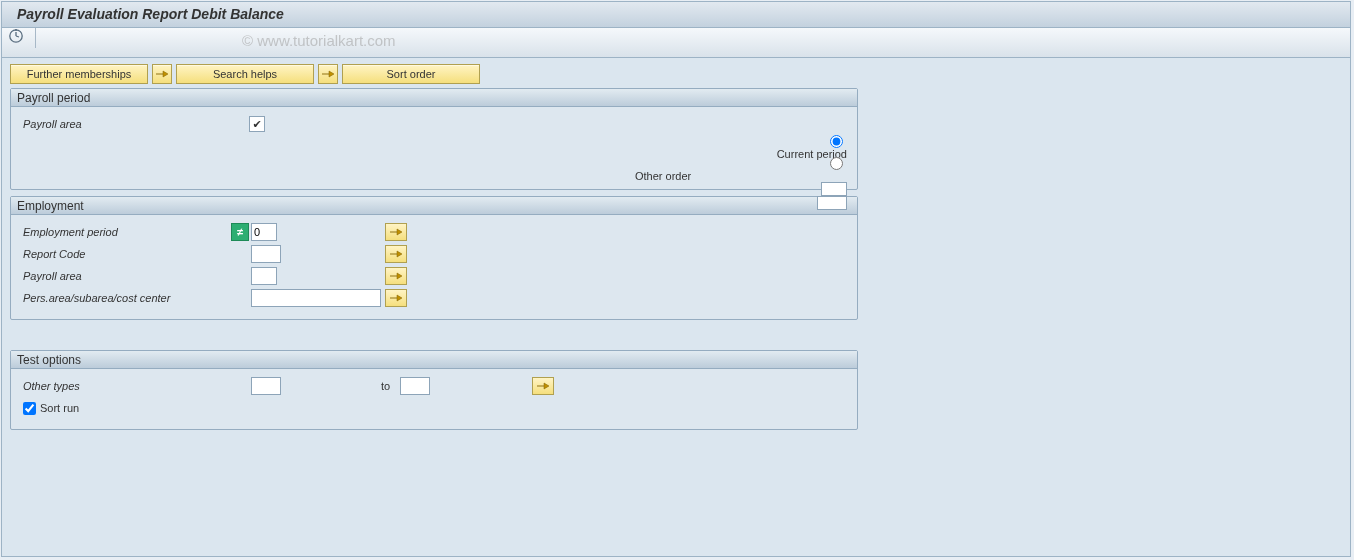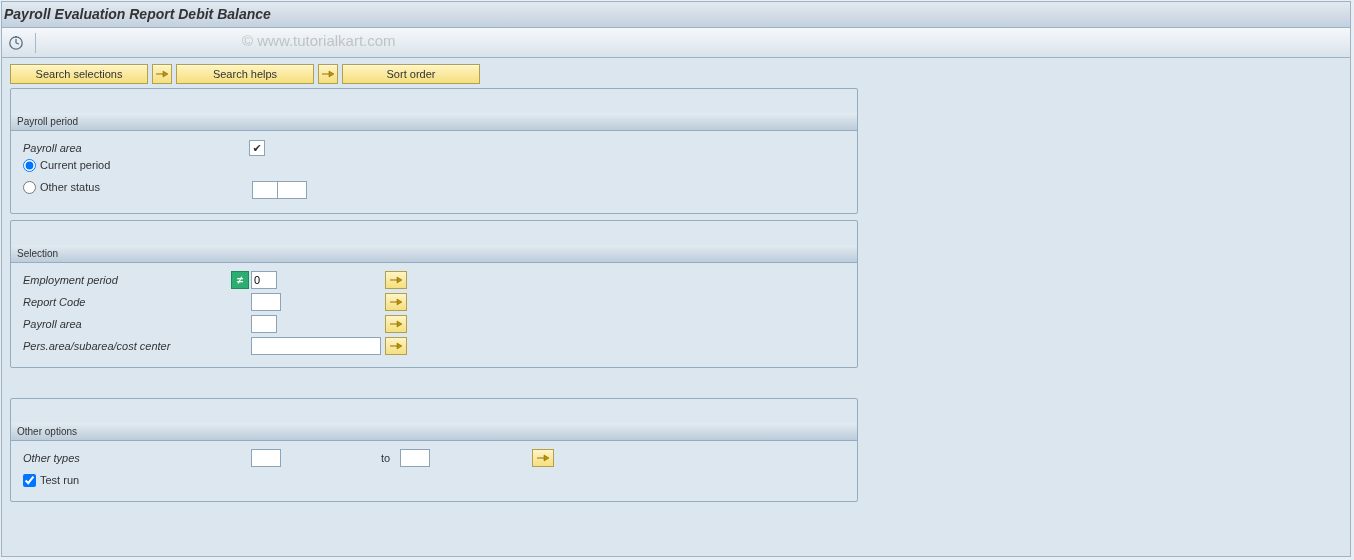--- a/index.html
+++ b/index.html
@@ -15,34 +15,34 @@
   .outer-border {
     border: 1px solid #9db3c5;
     width: 1350px;
     height: 556px;
     margin: 1px;
     background: #e8eef4;
   }
   .title-bar {
     background: linear-gradient(#e2e9f0, #c3d1de);
     border-bottom: 1px solid #9db3c5;
-    padding: 0px 2px;
+    padding: 0px 15px;
     font-size: 14px;
     font-weight: bold;
     font-style: italic;
     color: #333;
     height: 26px;
     line-height: 24px;
   }
   .toolbar-bar {
     background: linear-gradient(#f5f8fb, #d9e2ea);
     border-bottom: 1px solid #9db3c5;
     height: 30px;
     display: flex;
-    align-items: center;
+    align-items: flex-start;
     padding: 0 6px;
     position: relative;
   }
   .toolbar-bar .sep {
     width: 1px;
     height: 20px;
     background: #a7b8c7;
     margin: 0 5px;
   }
   .clock-icon {
@@ -87,40 +87,39 @@
     border-radius: 2px;
     margin-bottom: 6px;
     background: #dde7ef;
     width: 848px;
   }
   .group-box.spaced { margin-top: 30px; }
   .group-title {
     background: linear-gradient(#e2ebf1, #bcccda);
     border-bottom: 1px solid #95acc0;
     padding: 2px 6px;
-    font-size: 10px;
+    font-size: 12px;
     color: #333;
     height: 18px;
     line-height: 14px;
-    margin-top: 24px;
   }
   .group-body {
     padding: 6px 10px 10px 10px;
   }
   .row {
     display:flex;
     align-items:center;
     height: 22px;
   }
   .label-col {
     width: 230px;
     padding-left: 2px;
     font-style: italic;
   }
-  .radio-row { display:flex; align-items:flex-start; height:22px; }
+  .radio-row { display:flex; align-items:flex-end; height:22px;flex-direction:column; }
   .radio-row input[type="radio"]{ margin: 0 4px 0 2px; }
   input.sap-text {
     height: 18px;
     border: 1px solid #8da4b8;
     background: #fff;
     font-size:11px;
     padding: 0 2px;
   }
   input.sap-text.w26 { width:26px; }
   input.sap-text.w30 { width:30px; }
@@ -169,21 +168,21 @@
         <line x1="8" y1="8" x2="11" y2="9" stroke="#5a6e80" stroke-width="1.3"></line>
         <circle cx="8" cy="2" r="1" fill="#5a6e80"></circle>
       </svg>
     </span>
     <span class="sep"></span>
     <span class="watermark">© www.tutorialkart.com</span>
   </div>
   <div class="content">
 
     <div class="button-row">
-      <div class="sap-button wide">Search selections</div>
+      <div class="sap-button wide">Further memberships</div>
       <div class="sap-button arrow">
         <svg class="arrow-svg" width="12" height="10">
             <polygon points="0,5 7,5 7,2 12,5 7,8 7,5" fill="#c09000" stroke="#806000" stroke-width="0.5"></polygon>
           </svg>
       </div>
       <div class="sap-button wide">Search helps</div>
       <div class="sap-button arrow">
         <svg class="arrow-svg" width="12" height="10">
             <polygon points="0,5 7,5 7,2 12,5 7,8 7,5" fill="#c09000" stroke="#806000" stroke-width="0.5"></polygon>
           </svg>
@@ -199,29 +198,29 @@
           <div style="width:30px;">
             <span class="check">✔</span>
           </div>
         </div>
         <div class="radio-row">
           <input type="radio" name="period" checked="" style="">
           <span>Current period</span>
         </div>
         <div class="radio-row">
           <input type="radio" name="period" style="">
-          <span style="width:212px; display:inline-block;">Other status</span>
+          <span style="width:212px; display:inline-block;">Other order</span>
           <input class="sap-text w26" value="" style="">
           <input class="sap-text w30" style="margin-left: -1px;" value="">
         </div>
       </div>
     </div>
 
     <div class="group-box">
-      <div class="group-title">Selection</div>
+      <div class="group-title">Employment</div>
       <div class="group-body">
 
 
         <div class="row">
           <div class="label-col" style="width:210px;">Employment period</div>
           <span class="ne-badge">≠</span>
           <input class="sap-text w26" value="0" style="">
           <span style="width:106px;"></span>
           <span class="arrow-btn">
             <svg class="arrow-svg" width="12" height="10">
@@ -261,36 +260,36 @@
                 <polygon points="0,5 7,5 7,2 12,5 7,8 7,5" fill="#c09000" stroke="#806000" stroke-width="0.5"></polygon>
               </svg>
           </span>
         </div>
 
 
       </div>
     </div>
 
     <div class="group-box spaced">
-      <div class="group-title">Other options</div>
+      <div class="group-title">Test options</div>
       <div class="group-body">
         <div class="row">
           <div class="label-col">Other types</div>
           <input class="sap-text w30" value="" style="">
           <span style="width:90px;"></span>
           <span class="to-label">to</span>
           <input class="sap-text w30" value="" style="">
           <span style="width:100px;"></span>
           <span class="arrow-btn">
             <svg class="arrow-svg" width="12" height="10">
                 <polygon points="0,5 7,5 7,2 12,5 7,8 7,5" fill="#c09000" stroke="#806000" stroke-width="0.5"></polygon>
               </svg>
           </span>
         </div>
         <div class="row">
           <input type="checkbox" class="sap-cb" checked="" style="">
-          <span>Test run</span>
+          <span>Sort run</span>
         </div>
       </div>
     </div>
 
   </div>
 </div>
 
 </body></html>

